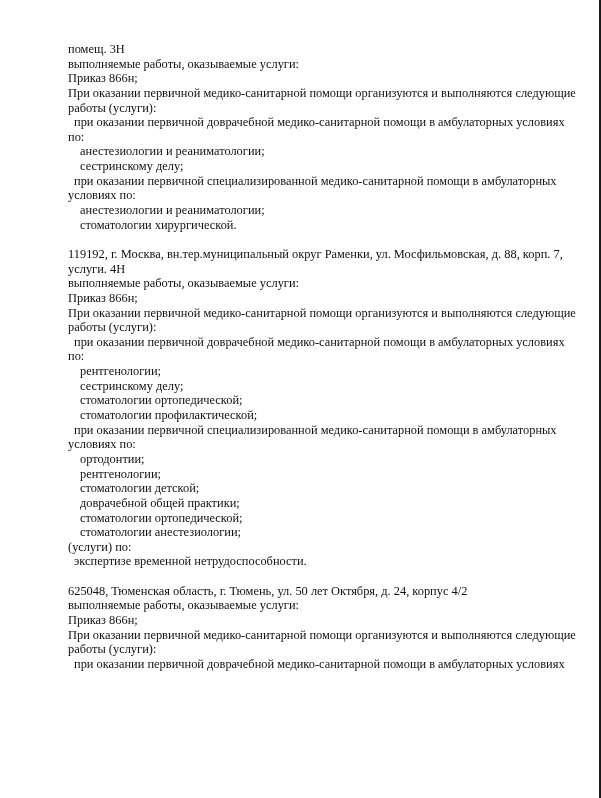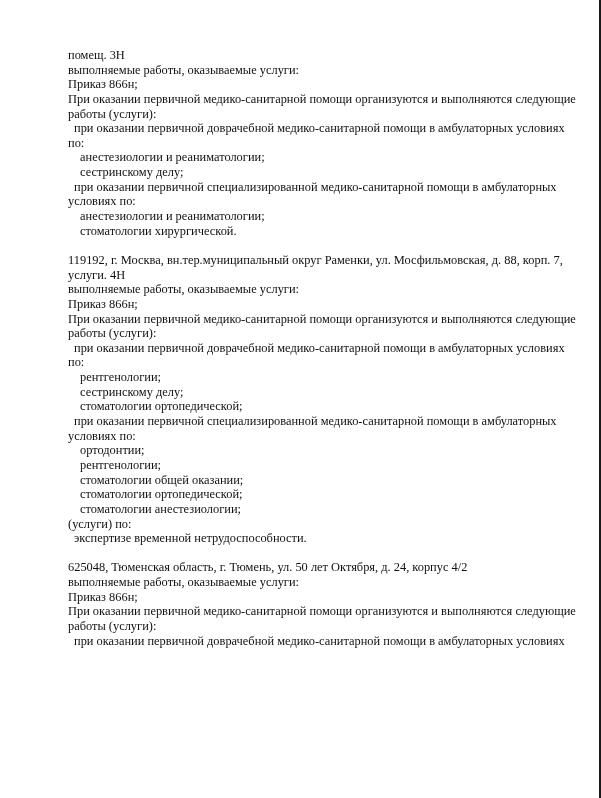--- a/index.html
+++ b/index.html
@@ -24,21 +24,20 @@
     }
     .content {
       position: absolute;
       left: 68px;
       top: 42px;
       width: 500px;
       font-family: "Liberation Serif", "DejaVu Serif", serif;
       font-size: 12.4px;
       line-height: 14.65px;
       color: #111111;
-      margin-top: 6px;
     }
     .line {
       white-space: pre;
       display: block;
       height: 14.65px;
     }
     .ind1 { padding-left: 6px; }
     .ind2 { padding-left: 12px; }
     .gap { height: 14.65px; display: block; }
     .block { display: block; }
@@ -69,25 +68,27 @@
         <span class="line">услуги. 4Н</span>
         <span class="line">выполняемые работы, оказываемые услуги:</span>
         <span class="line">Приказ 866н;</span>
         <span class="line">При оказании первичной медико-санитарной помощи организуются и выполняются следующие</span>
         <span class="line">работы (услуги):</span>
         <span class="line ind1">при оказании первичной доврачебной медико-санитарной помощи в амбулаторных условиях</span>
         <span class="line">по:</span>
         <span class="line ind2">рентгенологии;</span>
         <span class="line ind2">сестринскому делу;</span>
         <span class="line ind2">стоматологии ортопедической;</span>
+        <span class="line ind2">стоматологии профилактической;</span>
         <span class="line ind1">при оказании первичной специализированной медико-санитарной помощи в амбулаторных</span>
         <span class="line">условиях по:</span>
         <span class="line ind2">ортодонтии;</span>
         <span class="line ind2">рентгенологии;</span>
-        <span class="line ind2">стоматологии общей оказании;</span>
+        <span class="line ind2">стоматологии детской;</span>
+        <span class="line ind2">доврачебной общей практики;</span>
         <span class="line ind2">стоматологии ортопедической;</span>
         <span class="line ind2">стоматологии анестезиологии;</span>
         <span class="line">(услуги) по:</span>
         <span class="line ind1">экспертизе временной нетрудоспособности.</span>
       </div>
       <span class="gap"></span>
       <div class="block">
         <span class="line">625048, Тюменская область, г. Тюмень, ул. 50 лет Октября, д. 24, корпус 4/2</span>
         <span class="line">выполняемые работы, оказываемые услуги:</span>
         <span class="line">Приказ 866н;</span>

